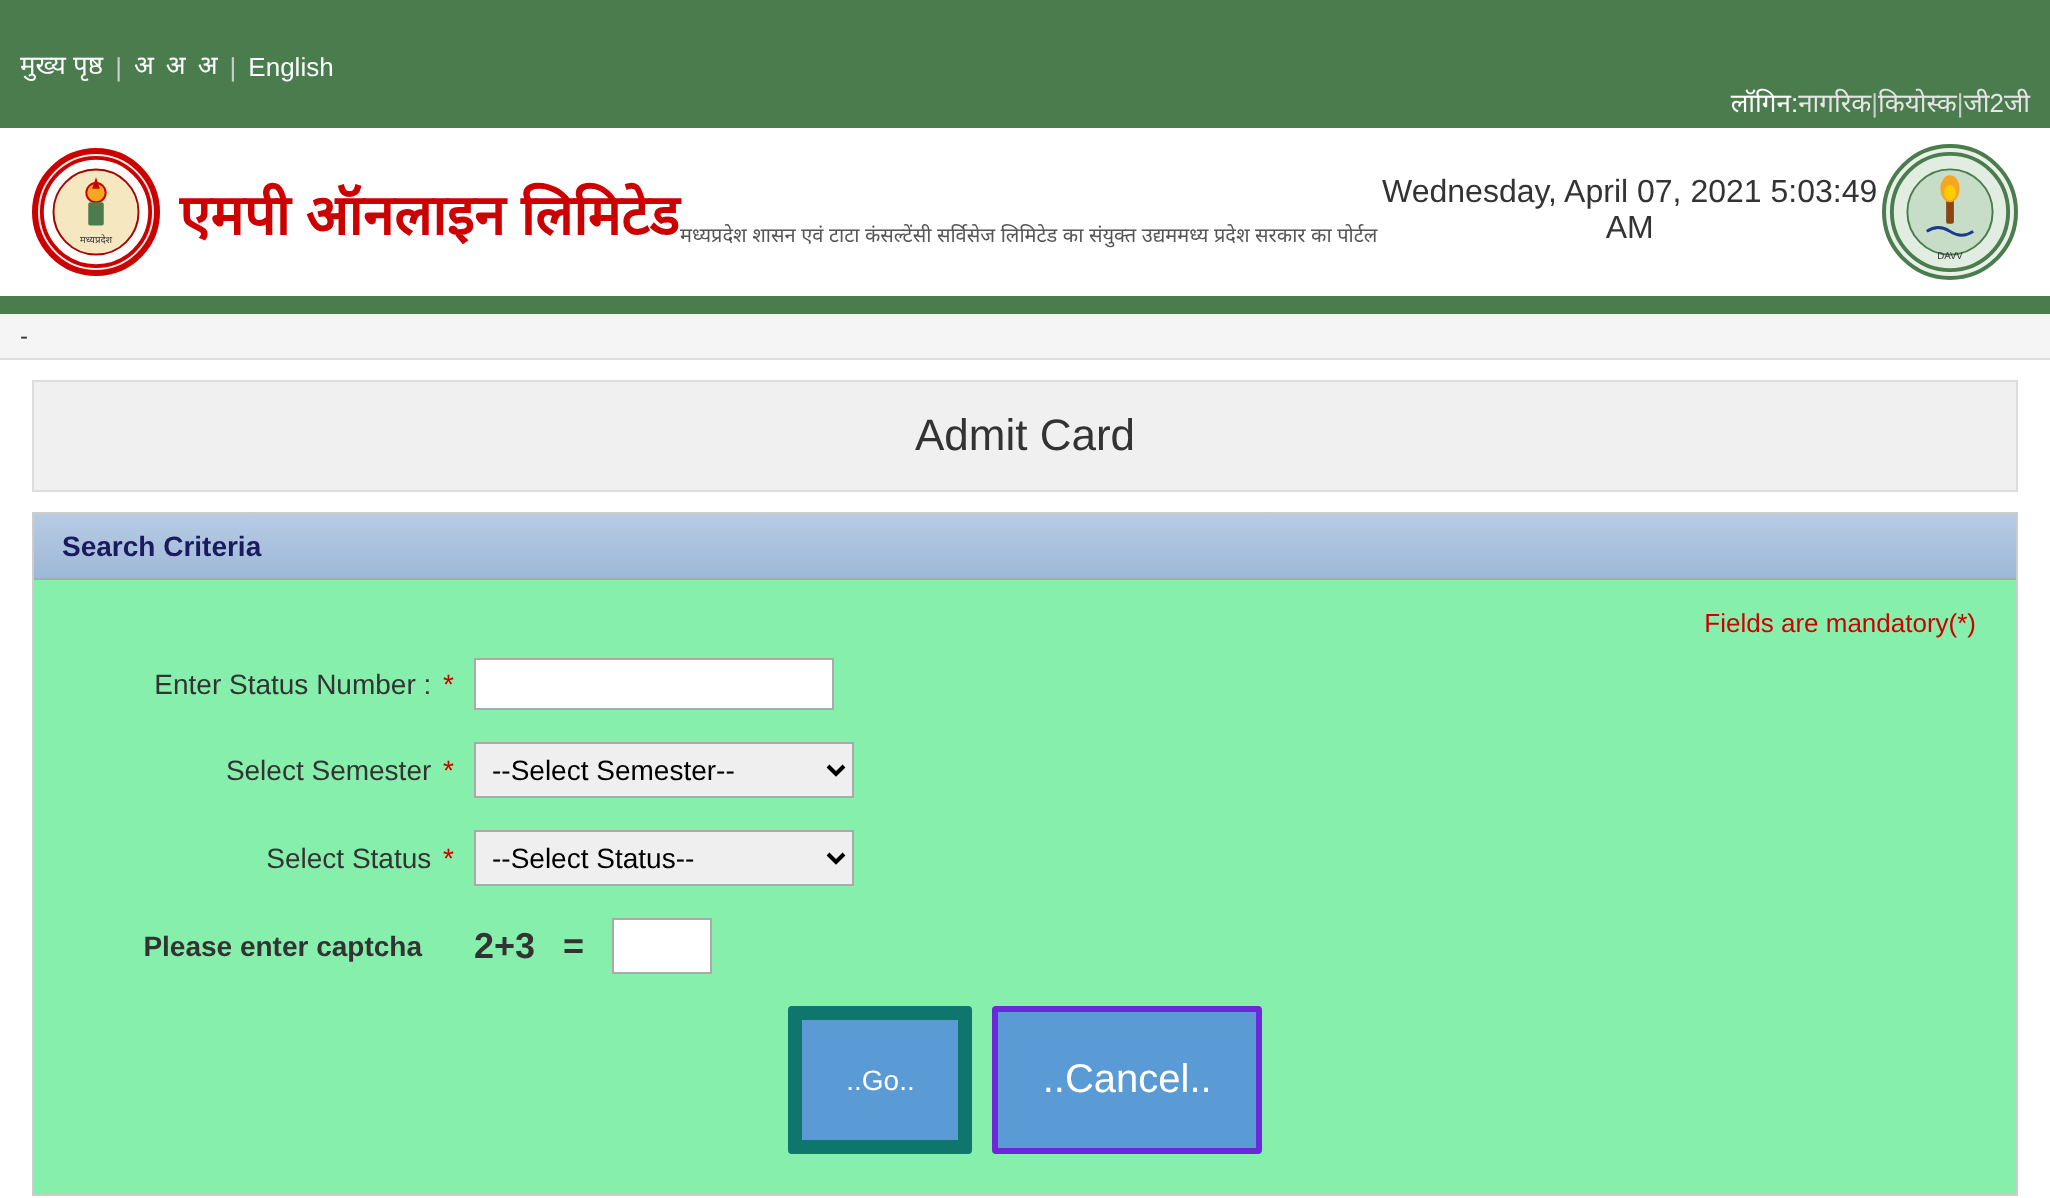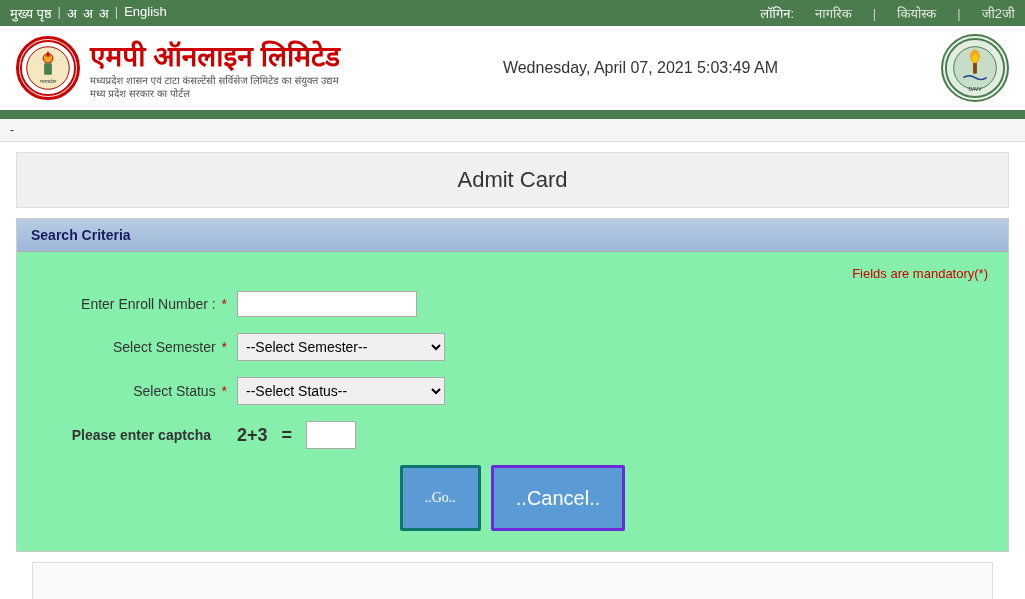--- a/index.html
+++ b/index.html
@@ -8,24 +8,24 @@
     
     .top-nav {
       background: #4a7c4e;
       color: #fff;
       display: flex;
       justify-content: space-between;
       align-items: center;
       padding: 4px 10px;
       font-size: 13px;
     }
-    .top-nav-left { display: flex; gap: 6px; align-items: flex-start; }
+    .top-nav-left { display: flex; gap: 6px; align-items: flex-end; }
     .top-nav-left a { color: #fff; text-decoration: none; font-size: 13px; }
     .top-nav-right a { color: #e5e5e5; text-decoration: none; font-size: 13px; }
-    .top-nav-right { display: flex; gap: 21px; align-items: center; }
+    .top-nav-right { display: flex; gap: 0; align-items: center; margin-top: 38px; }
     .pipe { color: #ccc; }
 
     
     .header {
       display: flex;
       align-items: center;
       justify-content: space-between;
       padding: 8px 16px;
       background: #fff;
       border-bottom: 3px solid #4a7c4e;
@@ -33,21 +33,21 @@
     .header-left { display: flex; align-items: center; gap: 10px; }
     .logo-circle {
       width: 64px; height: 64px;
       border-radius: 50%;
       border: 3px solid #c00;
       background: radial-gradient(circle, #fff 30%, #e8e0d0 100%);
       display: flex; align-items: center; justify-content: center;
       font-size: 10px; color: #555; text-align: center; overflow: hidden;
     }
     .logo-circle svg { width: 58px; height: 58px; }
-    .site-title { display: flex; flex-direction: column; }
+    .site-title { display: flex; flex-direction: row; align-items: flex-end; }
     .site-title-hi { font-size: 28px; font-weight: bold; color: #c00; font-family: 'Arial', sans-serif; }
     .site-title-sub { font-size: 10px; color: #555; line-height: 1.3; }
     .header-right { display: flex; align-items: center; gap: 12px; }
     .univ-logo-circle {
       width: 68px; height: 68px;
       border-radius: 50%;
       background: #e8f0e8;
       border: 2px solid #4a7c4e;
       display: flex; align-items: center; justify-content: center;
       overflow: hidden;
@@ -117,21 +117,21 @@
       text-align: right;
       width: 200px;
       padding-right: 10px;
       font-size: 14px;
       color: #333;
       flex-shrink: 0;
     }
     .required-star { color: #c00; margin-left: 2px; }
     .form-input { font-size: 14px; padding: 4px 6px; border: 1px solid #aaa; }
     .text-input { width: 180px; }
-    .select-input { width: 208px; padding: 4px 4px; }
+    .select-input { width: 190px; padding: 4px 4px; }
     .captcha-section {
       display: flex;
       align-items: center;
       margin-bottom: 16px;
     }
     .captcha-label {
       width: 200px;
       text-align: right;
       padding-right: 26px;
       font-size: 14px;
@@ -154,26 +154,25 @@
     }
     .button-row {
       display: flex;
       justify-content: center;
       gap: 10px;
       margin-top: 8px;
     }
     .btn-go {
       background: #5b9bd5;
       color: #fff;
-      border: 3px solid #0f766e;
+      border: 7px solid #0f766e;
       padding: 22px 22px;
       font-size: 14px;
       cursor: pointer;
       border-radius: 2px;
-      font-family: Liberation Serif, serif;
     }
     .btn-cancel {
       background: #5b9bd5;
       color: #fff;
       border: 3px solid #6d28d9;
       padding: 7px 22px;
       font-size: 20px;
       cursor: pointer;
       border-radius: 2px;
     }
@@ -263,21 +262,21 @@
 <div class="main-content">
   <div class="search-panel">
     <div class="search-panel-header">
       <span>Search Criteria</span>
     </div>
     <div class="search-panel-body">
       <div class="mandatory-note">Fields are mandatory(*)</div>
 
       <div class="form-row">
         <div class="form-label">
-          <span>Enter Enroll Number :</span>
+          <span>Enter Status Number :</span>
           <span class="required-star">*</span>
         </div>
         <input type="text" class="form-input text-input" style="">
       </div>
 
       <div class="form-row">
         <div class="form-label">
           <span>Select Semester</span>
           <span class="required-star">*</span>
         </div>

